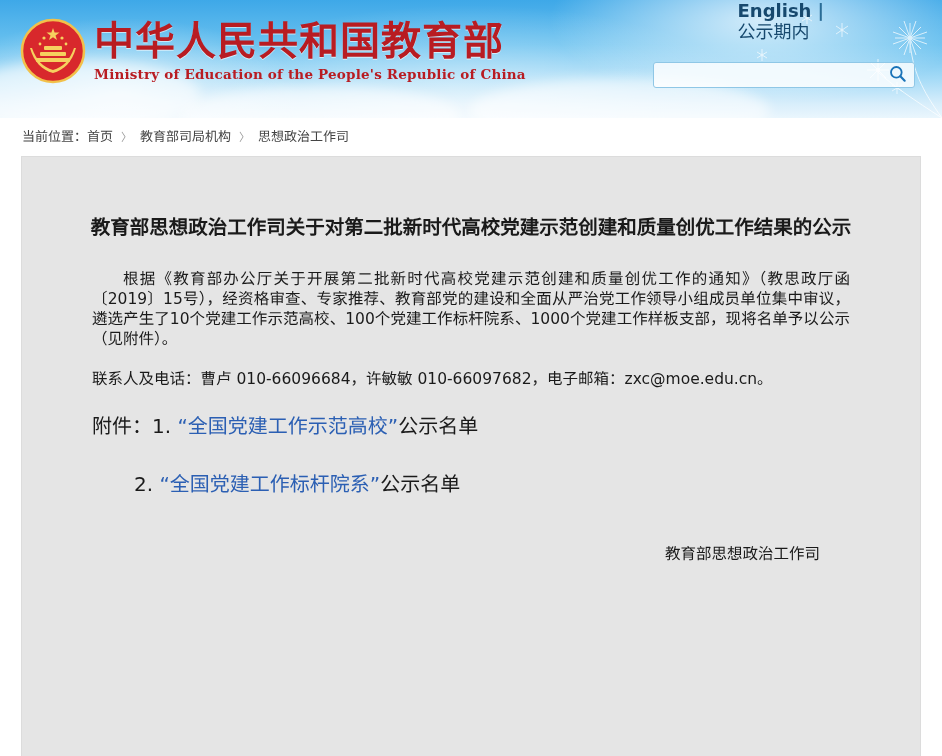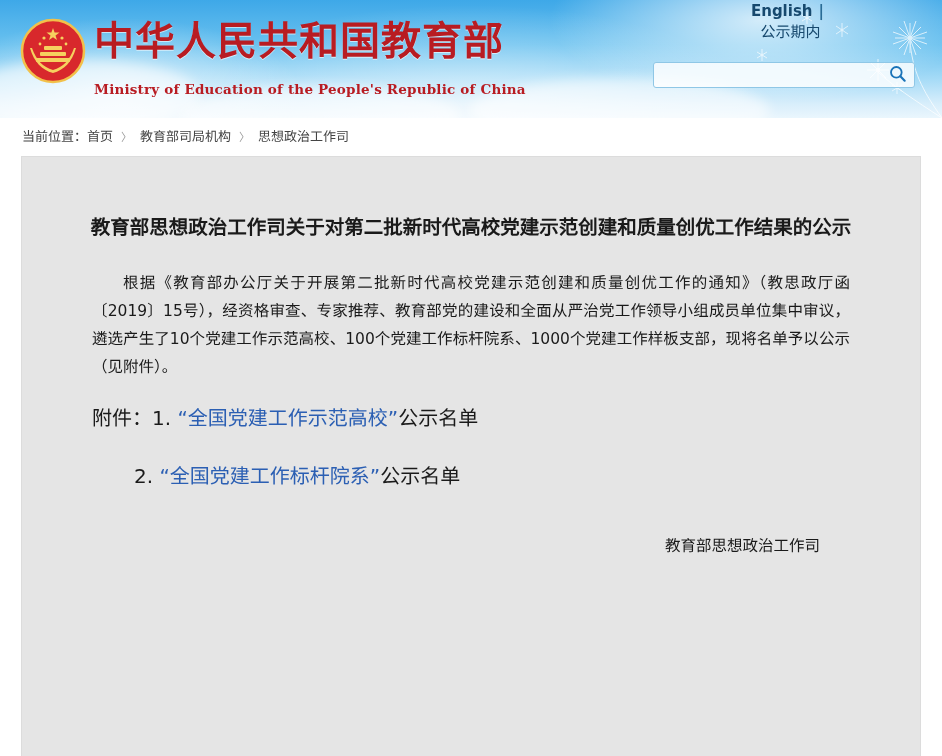--- a/index.html
+++ b/index.html
@@ -57,34 +57,34 @@
     font-family: "DejaVu Serif", "Liberation Serif", serif;
     font-weight: bold;
     font-size: 40px;
     line-height: 46px;
     color: #b81c22;
     letter-spacing: 1px;
     text-shadow: 0 1px 0 rgba(255,255,255,0.6);
     white-space: nowrap;
   }
   .site-title .en {
-    margin-top: 17px;
+    margin-top: 2px;
     font-family: "DejaVu Serif", "Liberation Serif", serif;
     font-weight: bold;
     font-size: 13.5px;
     color: #b81c22;
     letter-spacing: 0.2px;
     white-space: nowrap;
   }
   .top-links {
     position: absolute;
     right: 112px;
     top: 0px;
-    text-align: center;
-    font-size: 15px;
+    text-align: left;
+    font-size: 18px;
     color: #17496e;
     line-height: 18px;
   }
   .top-links a {
     color: #17496e;
     text-decoration: none;
   }
   .top-links .row1 { margin-top: 2px; font-weight: bold; }
   .top-links .sep { color: #2a6c96; margin: 0 6px; }
   .top-links .row2 { margin-top: 3px; }
@@ -156,21 +156,21 @@
     text-align: center;
     font-family: "DejaVu Sans", "Liberation Sans", sans-serif;
     font-weight: bold;
     font-size: 19.5px;
     line-height: 30px;
     color: #1a1a1a;
   }
   .doc-body {
     margin: 26px 70px 0 70px;
     font-size: 15.5px;
-    line-height: 28px;
+    line-height: 20px;
     color: #1a1a1a;
     text-align: justify;
   }
   .doc-body p { margin: 0 0 20px 0; }
   .doc-body p.indent { text-indent: 2em; }
   .attach-list { margin: 16px 70px 0 70px; }
   .attach-row {
     font-size: 20px;
     line-height: 34px;
     color: #1a1a1a;
@@ -321,20 +321,21 @@
 <div class="breadcrumb">
   <span>当前位置：</span><a href="#">首页</a><span class="arrow">〉</span><a href="#">教育部司局机构</a><span class="arrow">〉</span><a href="#">思想政治工作司</a>
 </div>
 
 <div class="panel">
 
   <h1 class="doc-title">教育部思想政治工作司关于对第二批新时代高校党建示范创建和质量创优工作结果的公示</h1>
 
   <div class="doc-body">
     <p class="indent">根据《教育部办公厅关于开展第二批新时代高校党建示范创建和质量创优工作的通知》（教思政厅函〔2019〕15号），经资格审查、专家推荐、教育部党的建设和全面从严治党工作领导小组成员单位集中审议，遴选产生了10个党建工作示范高校、100个党建工作标杆院系、1000个党建工作样板支部，现将名单予以公示（见附件）。</p>
+    <p>联系人及电话：曹卢 010-66096684，许敏敏 010-66097682，电子邮箱：zxc@moe.edu.cn。</p>
   </div>
 
   <div class="attach-list">
     <div class="attach-row">
       <span>附件：</span><span class="num">1.</span>
       <a href="#">“全国党建工作示范高校”</a><span>公示名单</span>
     </div>
     <div class="attach-row sub">
       <span class="num">2.</span>
       <a href="#">“全国党建工作标杆院系”</a><span>公示名单</span>

